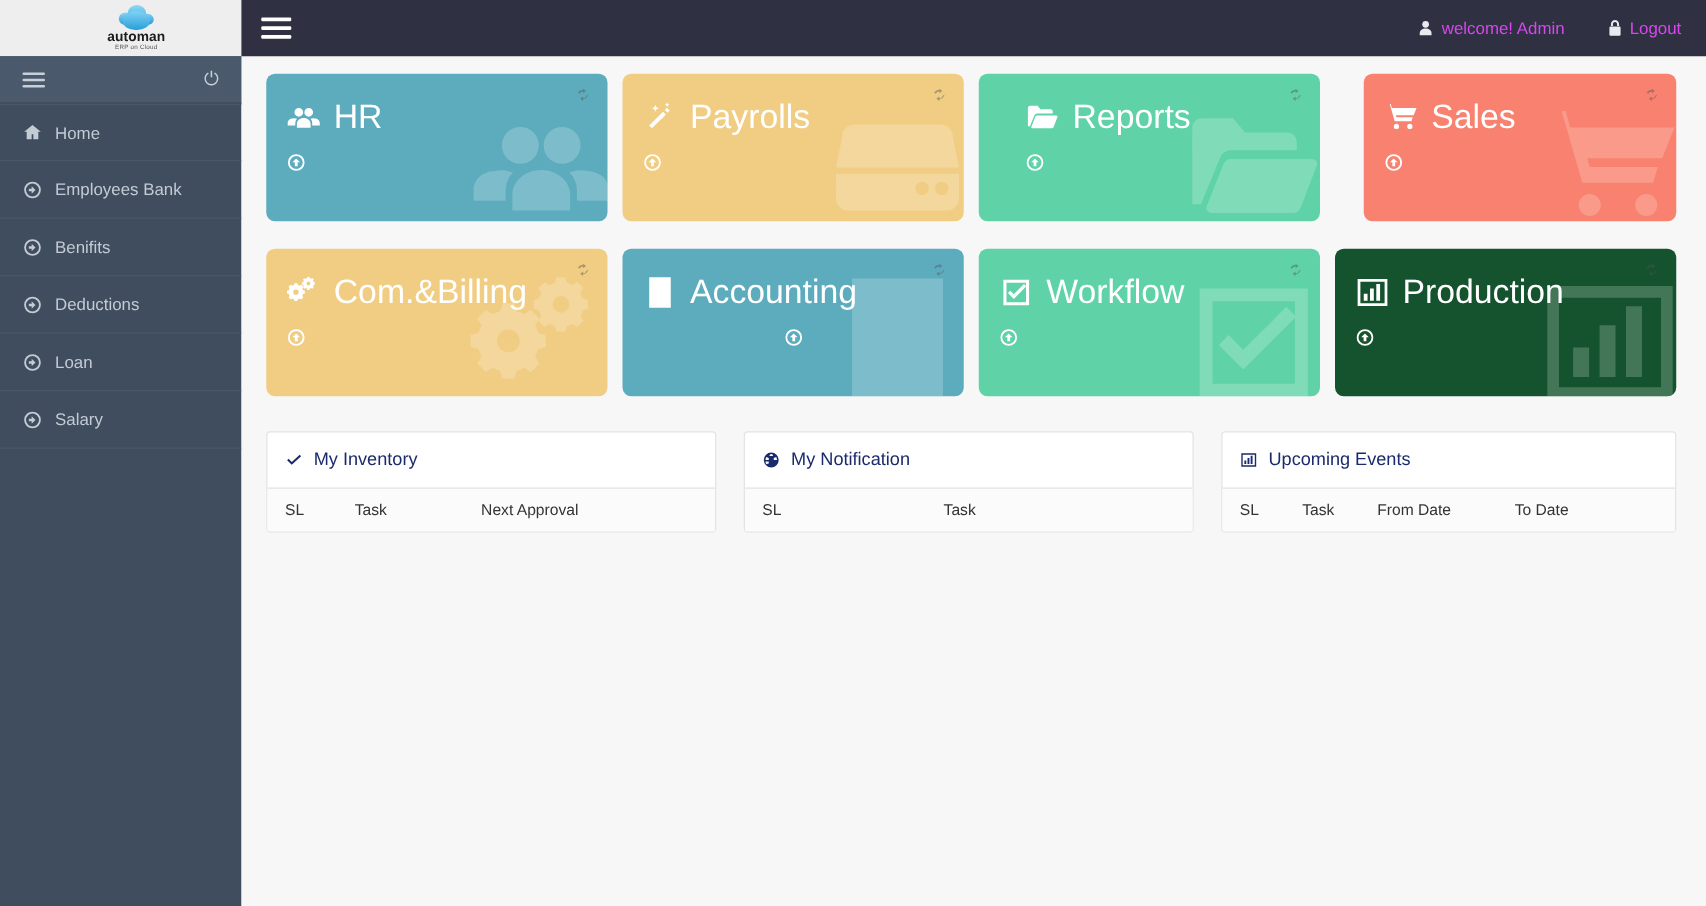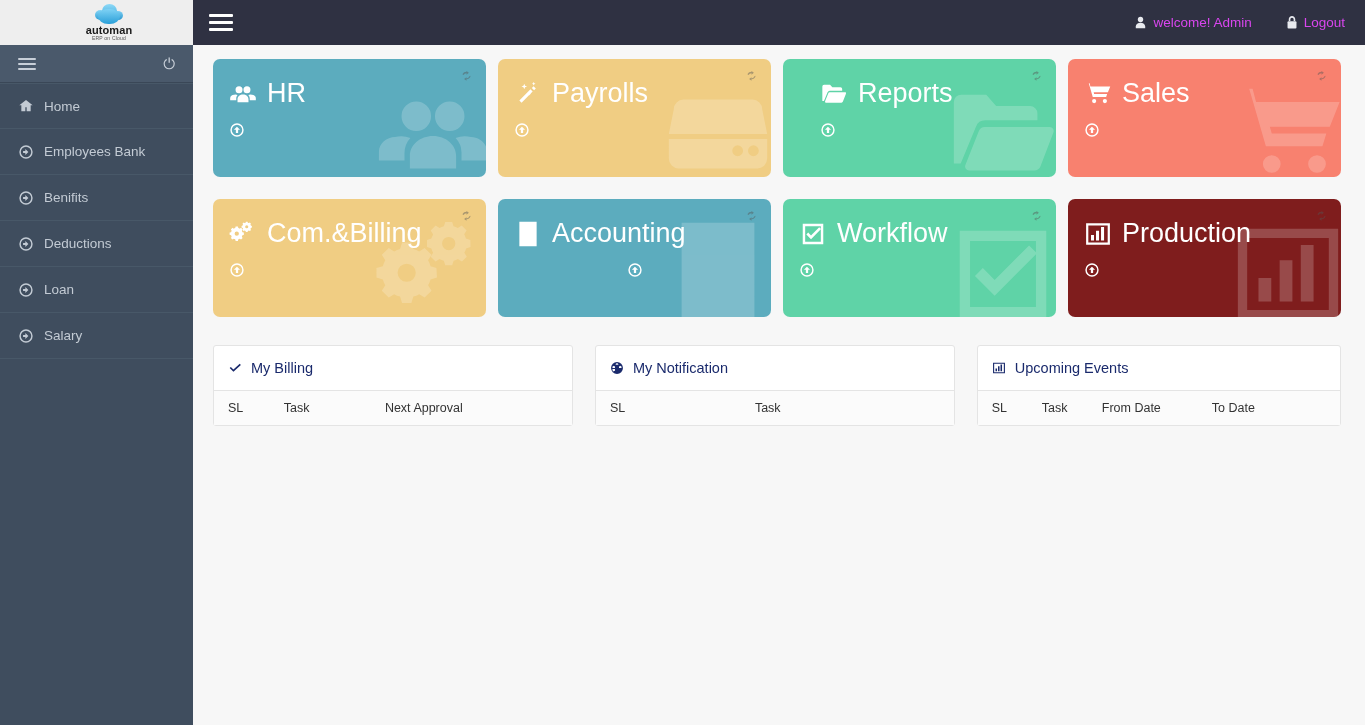--- a/index.html
+++ b/index.html
@@ -263,21 +263,21 @@
                   </svg>
                 </span>
                 <span class="tile-title">Reports</span>
               </div><span class="tile-sub">
                 <svg width="16" height="16" viewBox="0 0 24 24" fill="#fff">
                   <path d="M12 2a10 10 0 1 0 0 20 10 10 0 0 0 0-20zm0 2.2a7.8 7.8 0 1 1 0 15.6 7.8 7.8 0 0 1 0-15.6zm-.1 2.9L7.4 11.7h2.9v4.8h3.4v-4.8h2.9z"></path>
                 </svg>
               </span></div>
           </div>
           <div class="tile-col">
-            <div class="tile" style="background:#f8816f;"><span class="tile-refresh"><svg width="15" height="15" viewBox="0 0 24 24" fill="#555">
+            <div class="tile" style="background:#f8816f;margin-left:23px;"><span class="tile-refresh"><svg width="15" height="15" viewBox="0 0 24 24" fill="#555">
                   <path d="M12 4.5a7.5 7.5 0 0 0-6.6 3.9l1.9 1.1A5.3 5.3 0 0 1 12 6.7V9l3.8-2.9L12 3.2zM18.6 10.6l-1.9 1.1a5.3 5.3 0 0 1-4.7 3.6V13l-3.8 2.9 3.8 2.9v-2.3a7.5 7.5 0 0 0 6.6-5.9z"></path>
                 </svg></span><div class="tile-bg">
                 <svg width="118" height="118" viewBox="0 0 24 24" fill="#ffffff">
                   <path d="M0.8 2.8h3.3l.8 2.7 2.6 9H19l.8-2.6H8.7L8.3 10.5h12.2L22.5 5.5H5.5L4.8 2.8zM8.7 19.9a1.8 1.8 0 1 0 0-3.6 1.8 1.8 0 0 0 0 3.6zm9.2 0a1.8 1.8 0 1 0 0-3.6 1.8 1.8 0 0 0 0 3.6z"></path>
                 </svg>
               </div><div class="tile-head">
                 <span class="tile-ico">
                   <svg width="28" height="28" viewBox="0 0 24 24" fill="#fff">
                     <path d="M0.8 2.8h3.3l.8 2.7 2.6 9H19l.8-2.6H8.7L8.3 10.5h12.2L22.5 5.5H5.5L4.8 2.8zM8.7 19.9a1.8 1.8 0 1 0 0-3.6 1.8 1.8 0 0 0 0 3.6zm9.2 0a1.8 1.8 0 1 0 0-3.6 1.8 1.8 0 0 0 0 3.6z"></path>
                   </svg>
@@ -347,21 +347,21 @@
                   </svg>
                 </span>
                 <span class="tile-title">Workflow</span>
               </div><span class="tile-sub">
                 <svg width="16" height="16" viewBox="0 0 24 24" fill="#fff">
                   <path d="M12 2a10 10 0 1 0 0 20 10 10 0 0 0 0-20zm0 2.2a7.8 7.8 0 1 1 0 15.6 7.8 7.8 0 0 1 0-15.6zm-.1 2.9L7.4 11.7h2.9v4.8h3.4v-4.8h2.9z"></path>
                 </svg>
               </span></div>
           </div>
           <div class="tile-col">
-            <div class="tile" style="background:#7f1d1d;"><span class="tile-refresh"><svg width="15" height="15" viewBox="0 0 24 24" fill="#555">
+            <div class="tile" style="background:#14532d;"><span class="tile-refresh"><svg width="15" height="15" viewBox="0 0 24 24" fill="#555">
                   <path d="M12 4.5a7.5 7.5 0 0 0-6.6 3.9l1.9 1.1A5.3 5.3 0 0 1 12 6.7V9l3.8-2.9L12 3.2zM18.6 10.6l-1.9 1.1a5.3 5.3 0 0 1-4.7 3.6V13l-3.8 2.9 3.8 2.9v-2.3a7.5 7.5 0 0 0 6.6-5.9z"></path>
                 </svg></span><div class="tile-bg">
                 <svg width="118" height="118" viewBox="0 0 24 24" fill="#ffffff">
                   <path d="M1.8 2.8h20.4v18.4H1.8zm1.9 1.9v14.6h16.6V4.7z"></path>
                   <path d="M6 12.8h2.6v4.8H6zm4.3-3.6h2.6v8.4h-2.6zm4.3-3.1h2.6v11.5h-2.6z"></path>
                 </svg>
               </div><div class="tile-head">
                 <span class="tile-ico">
                   <svg width="28" height="28" viewBox="0 0 24 24" fill="#fff">
                     <path d="M1.8 2.8h20.4v18.4H1.8zm1.9 1.9v14.6h16.6V4.7z"></path>
@@ -378,21 +378,21 @@
         </div>
       <div class="panels" id="panels">
           <div class="panel-col c1">
             <div class="panel">
               <div class="panel-head">
                 <span class="p-ico">
                   <svg width="14" height="14" viewBox="0 0 24 24" fill="#1a2a6c">
                     <path d="m9.3 18.6-6.4-6.4 2-2 4.4 4.4L20.1 4.8l2 2z"></path>
                   </svg>
                 </span>
-                <span>My Billing</span>
+                <span>My Inventory</span>
               </div>
               <div class="table-head">
                 <div class="th" style="width:60px">SL</div>
                 <div class="th" style="width:110px">Task</div>
                 <div class="th" style="width:220px">Next Approval</div>
               </div>
             </div>
           </div>
           <div class="panel-col c2">
             <div class="panel">

